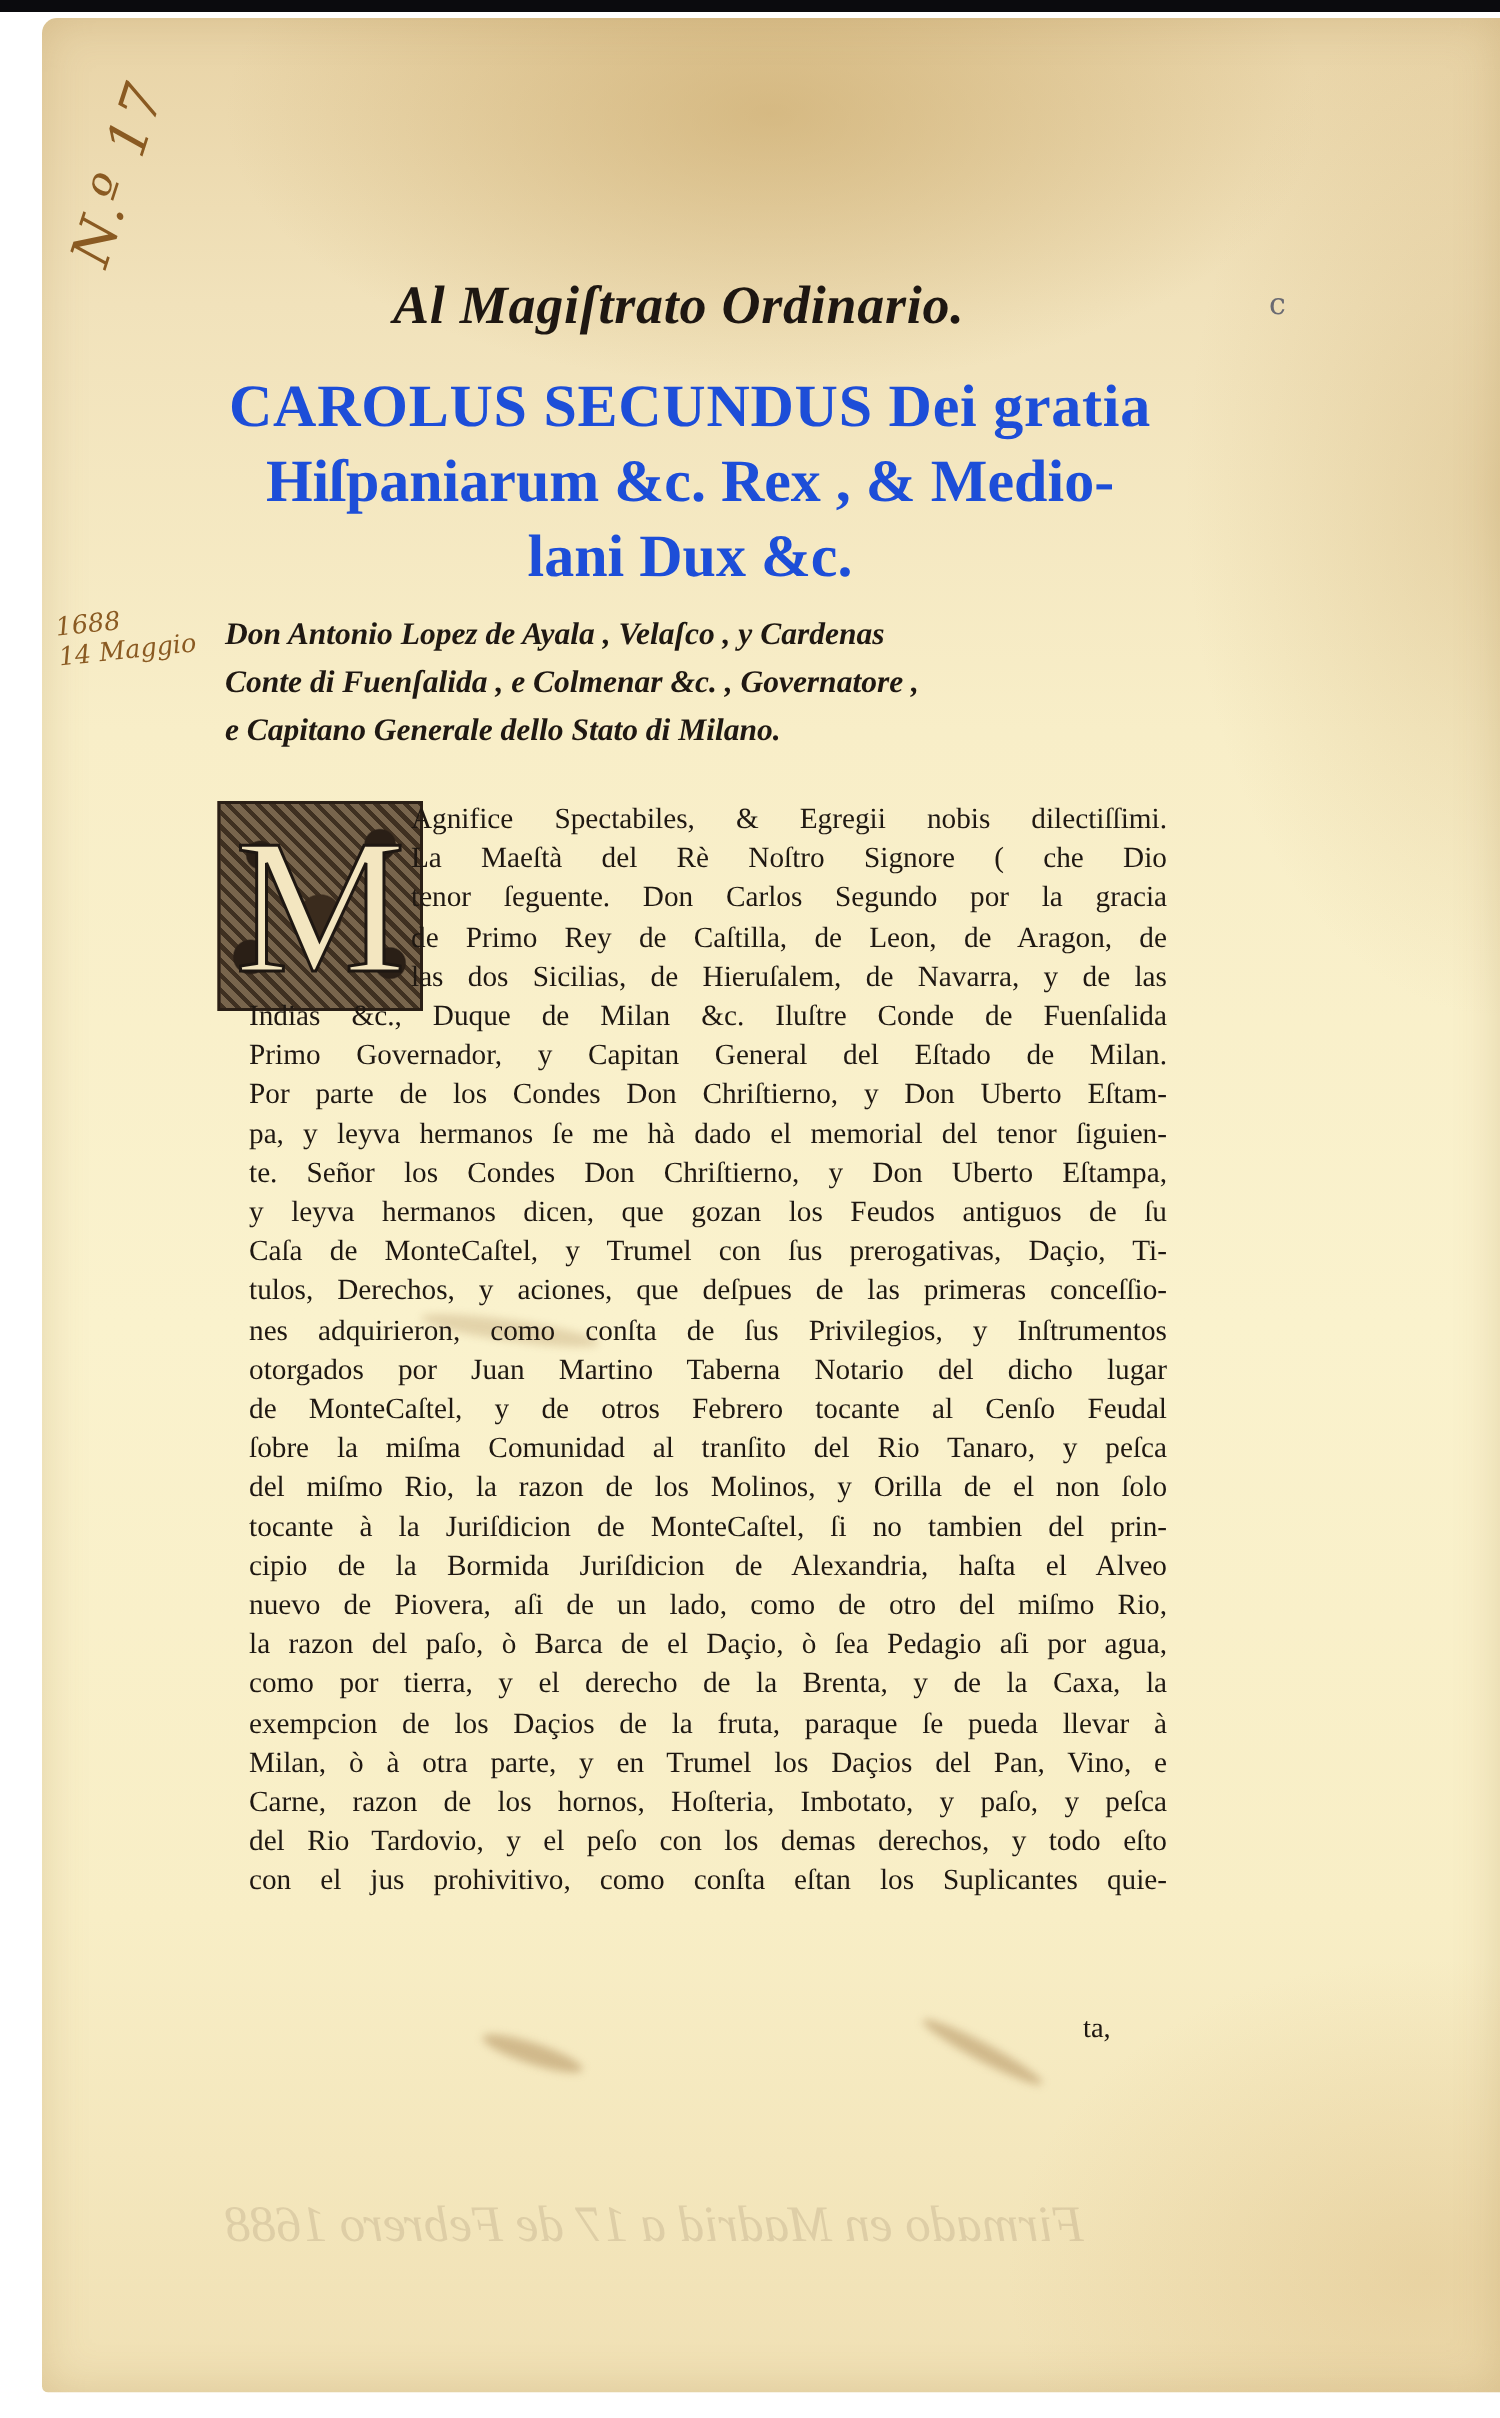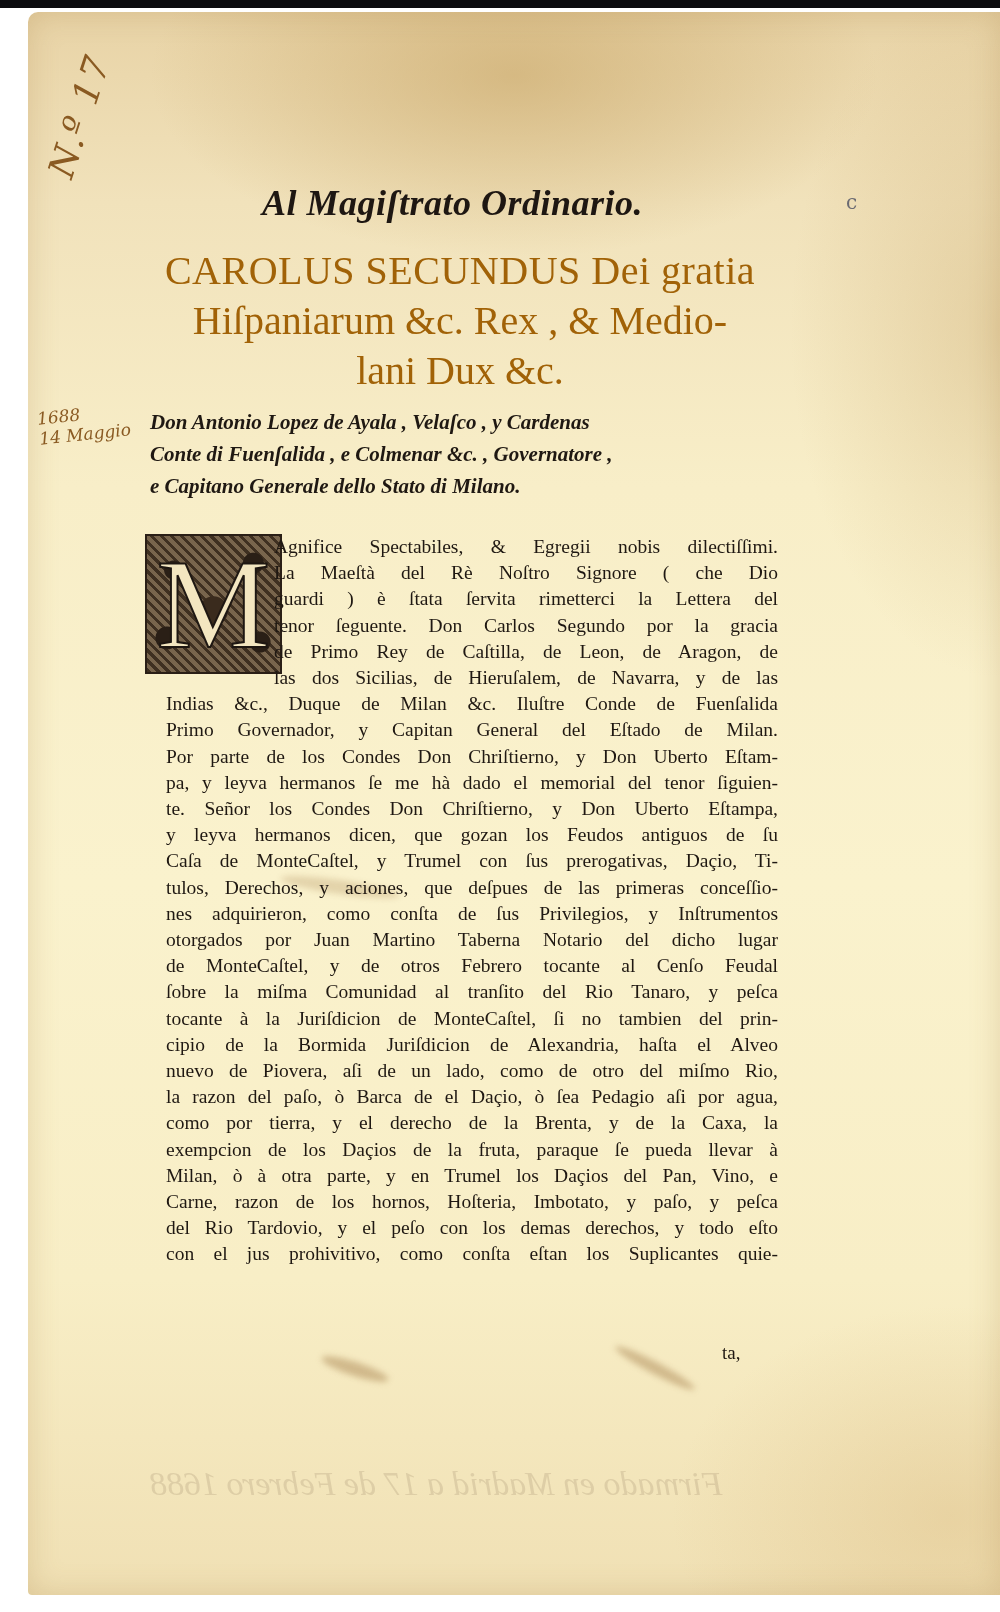--- a/index.html
+++ b/index.html
@@ -23,21 +23,21 @@
     .handnote.num { left: 40px; top: 86px; font-size: 36px; transform: rotate(-72deg); transform-origin: left top; top: 170px; letter-spacing: 2px; }
     .handnote.date { left: 38px; top: 404px; font-size: 17px; line-height: 20px; transform: rotate(-6deg); }
     .handnote.c { left: 846px; top: 190px; font-size: 20px; color: #6a6a72; font-style: normal; }
 
     .heading-italic {
       position: absolute; left: 262px; top: 182px; width: 420px;
       font-size: 36px; font-style: italic; font-weight: bold; color: #1e1712; letter-spacing: 0.5px;
     }
     .title-block {
       position: absolute; left: 140px; top: 246px; width: 640px; text-align: center;
-      font-size: 40px; line-height: 50px; color: #a16207;
+      font-size: 40px; line-height: 50px; color: #1d4ed8; font-weight: bold;
     }
     .title-block .caps { letter-spacing: 0.5px; }
     .governor {
       position: absolute; left: 150px; top: 406px; width: 640px; 
       font-size: 21px; line-height: 32px; font-style: italic; font-weight: bold; color: #1f1812;
     }
     .body-text {
       position: absolute; left: 166px; top: 534px; width: 612px;
       font-size: 19.5px; line-height: 26.2px; color: #1f1812;
     }
@@ -101,36 +101,36 @@
   <div>e Capitano Generale dello Stato di Milano.</div>
 </div>
 
 <div class="dropcap">
   <span>M</span>
 </div>
 
 <div class="body-text">
   <span class="line indent">Agnifice Spectabiles, &amp; Egregii nobis dilectiſſimi.</span>
   <span class="line indent">La Maeſtà del Rè Noſtro Signore ( che Dio</span>
-  <span class="line indent">guardi ) è ſtata ſervita rimetterci la Lettera del</span>
   <span class="line indent">tenor ſeguente. Don Carlos Segundo por la gracia</span>
   <span class="line indent">de Primo Rey de Caſtilla, de Leon, de Aragon, de</span>
   <span class="line indent">las dos Sicilias, de Hieruſalem, de Navarra, y de las</span>
   <span class="line">Indias &amp;c., Duque de Milan &amp;c. Iluſtre Conde de Fuenſalida</span>
   <span class="line">Primo Governador, y Capitan General del Eſtado de Milan.</span>
   <span class="line">Por parte de los Condes Don Chriſtierno, y Don Uberto Eſtam-</span>
   <span class="line">pa, y leyva hermanos ſe me hà dado el memorial del tenor ſiguien-</span>
   <span class="line">te. Señor los Condes Don Chriſtierno, y Don Uberto Eſtampa,</span>
   <span class="line">y leyva hermanos dicen, que gozan los Feudos antiguos de ſu</span>
   <span class="line">Caſa de MonteCaſtel, y Trumel con ſus prerogativas, Daçio, Ti-</span>
   <span class="line">tulos, Derechos, y aciones, que deſpues de las primeras conceſſio-</span>
   <span class="line">nes adquirieron, como conſta de ſus Privilegios, y Inſtrumentos</span>
   <span class="line">otorgados por Juan Martino Taberna Notario del dicho lugar</span>
   <span class="line">de MonteCaſtel, y de otros Febrero tocante al Cenſo Feudal</span>
   <span class="line">ſobre la miſma Comunidad al tranſito del Rio Tanaro, y peſca</span>
+  <span class="line">del miſmo Rio, la razon de los Molinos, y Orilla de el non ſolo</span>
   <span class="line">tocante à la Juriſdicion de MonteCaſtel, ſi no tambien del prin-</span>
   <span class="line">cipio de la Bormida Juriſdicion de Alexandria, haſta el Alveo</span>
   <span class="line">nuevo de Piovera, aſi de un lado, como de otro del miſmo Rio,</span>
   <span class="line">la razon del paſo, ò Barca de el Daçio, ò ſea Pedagio aſi por agua,</span>
   <span class="line">como por tierra, y el derecho de la Brenta, y de la Caxa, la</span>
   <span class="line">exempcion de los Daçios de la fruta, paraque ſe pueda llevar à</span>
   <span class="line">Milan, ò à otra parte, y en Trumel los Daçios del Pan, Vino, e</span>
   <span class="line">Carne, razon de los hornos, Hoſteria, Imbotato, y paſo, y peſca</span>
   <span class="line">del Rio Tardovio, y el peſo con los demas derechos, y todo eſto</span>
   <span class="line">con el jus prohivitivo, como conſta eſtan los Suplicantes quie-</span>

